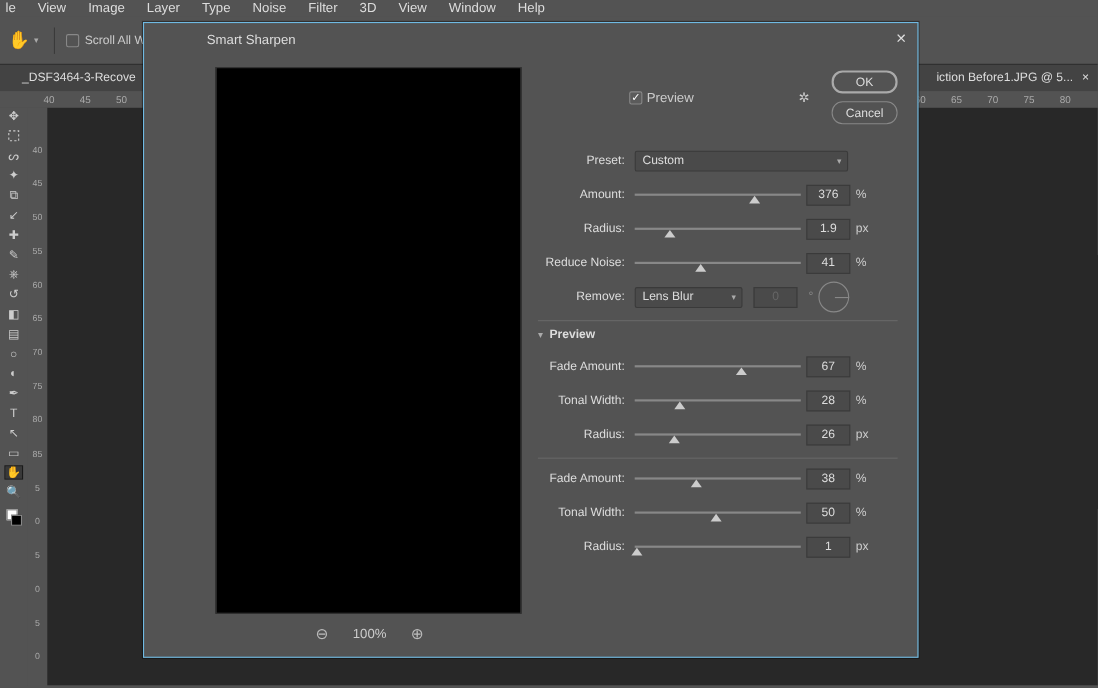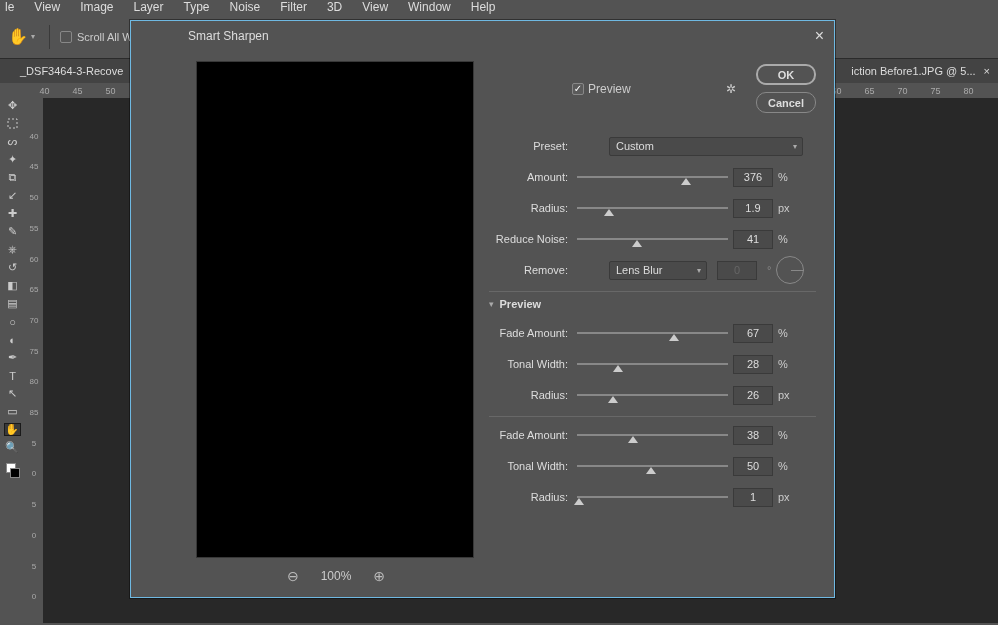--- a/index.html
+++ b/index.html
@@ -36,25 +36,25 @@
     .preview-col { width: 280px; }
     .preview-img { width: 278px; height: 497px; background: #000; border: 1px solid #383838; }
     .zoom-row { display: flex; align-items: center; justify-content: center; gap: 22px; margin-top: 10px; color: #ccc; font-size: 12px; }
     .zoom-icon { font-size: 14px; color: #bbb; cursor: pointer; }
     .controls-col { flex: 1; padding-top: 3px; }
     .top-row { display: flex; align-items: center; gap: 10px; margin-bottom: 20px; padding-left: 83px; }
     .preview-check { display: flex; align-items: center; gap: 4px; }
     .preview-check .box { width: 12px; height: 12px; border: 1px solid #888; border-radius:2px; background: #5b5b5b; display: flex; align-items: center; justify-content: center; color: #fff; font-size: 10px; }
     .gear { margin-left: auto; font-size: 12px; color: #ccc; }
     .btns { display: flex; flex-direction: column; gap: 7px; margin-left: 10px; }
-    .btn { width: 60px; height: 21px; border: 1px solid #888; border-radius: 10px; background: #535353; color: #ddd; font-size: 11px; display: flex; align-items: center; justify-content: center; cursor: pointer; font-weight: bold; }
+    .btn { width: 60px; height: 21px; border: 1px solid #888; border-radius: 10px; background: #535353; color: #ddd; font-size: 11px; display: flex; align-items: center; justify-content: center; cursor: pointer; }
     .btn.ok { border: 2px solid #aaa; }
     .ctrl-row { display: flex; align-items: center; height: 26px; margin-bottom: 5px; }
     .ctrl-label { width: 79px; text-align: right; color: #ddd; font-size: 11px; margin-right: 9px; }
-    .select { flex: 1; max-width: 194px; height: 19px; background: #4a4a4a; border: 1px solid #3a3a3a; border-radius: 2px; color: #ddd; font-size: 11px; padding: 0 6px; display: flex; align-items: center; position: relative; margin-left: 32px; }
+    .select { flex: 1; max-width: 194px; height: 19px; background: #4a4a4a; border: 1px solid #3a3a3a; border-radius: 2px; color: #ddd; font-size: 11px; padding: 0 6px; display: flex; align-items: center; position: relative; }
     .select.small { max-width: 98px; }
     .select .arrow { position: absolute; right: 5px; font-size: 8px; color: #aaa; }
     .slider-wrap { width: 151px; position: relative; height: 16px; display: flex; align-items: center; margin-right: 5px; }
     .slider-track { width: 100%; height: 2px; background: #888; }
     .slider-thumb { position: absolute; width: 0; height: 0; border-left: 5px solid transparent; border-right: 5px solid transparent; border-bottom: 7px solid #ccc; top: 9px; transform: translateX(-5px); }
     .num-input { width: 40px; height: 19px; background: #4a4a4a; border: 1px solid #3a3a3a; color: #ddd; font-size: 11px; text-align: center; margin-right: 5px; }
     .num-input.disabled { color: #666; }
     .unit { width: 16px; color: #ccc; font-size: 11px; }
     .angle-circle { width: 28px; height: 28px; border: 1px solid #888; border-radius: 50%; margin-left: 5px; position: relative; }
     .angle-circle::after { content:''; position:absolute; width: 13px; height:1px; background:#888; top:13px; left:14px; }

